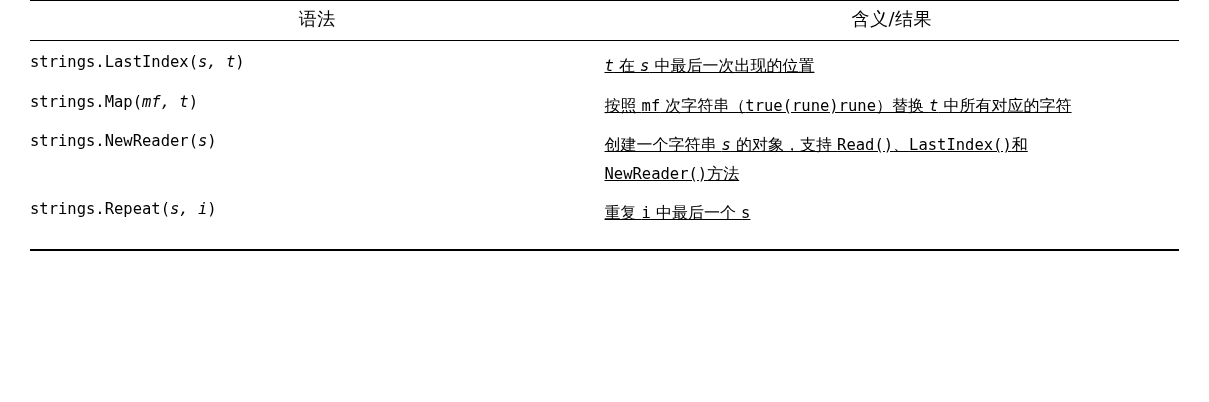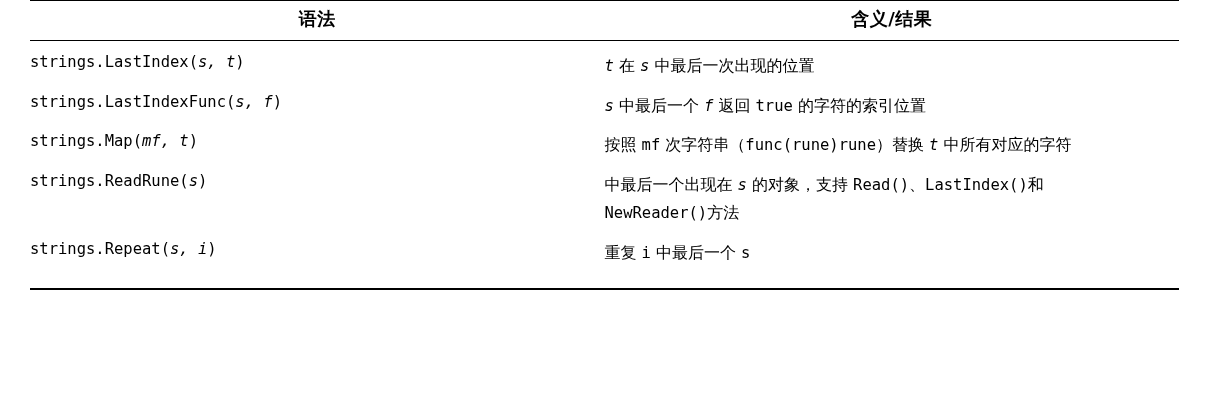--- a/index.html
+++ b/index.html
@@ -21,21 +21,21 @@
     box-sizing: border-box;
     padding: 0 30px;
   }
   table.syntax-table {
     width: 1149px;
     border-collapse: collapse;
     table-layout: fixed;
   }
   table.syntax-table thead th {
     font-family: "DejaVu Sans", sans-serif;
-    font-weight: bold;
+    font-weight: normal;
     font-size: 18px;
     text-align: center;
     padding: 6px 0 9px 0;
     letter-spacing: 0.5px;
   }
   .rule-top {
     border-top: 2.5px solid #000;
   }
   .rule-mid {
     border-top: 1.4px solid #000;
@@ -54,20 +54,21 @@
     font-family: "DejaVu Sans Mono", monospace;
     font-size: 16.5px;
     white-space: nowrap;
     letter-spacing: 0px;
   }
   td.col-meaning {
     padding-left: 8px;
     font-family: "DejaVu Sans", sans-serif;
     font-size: 16px;
     line-height: 1.65;
+    text-decoration: underline;
   }
   .mono {
     font-family: "DejaVu Sans Mono", monospace;
     font-size: 15.5px;
   }
   .ital {
     font-family: "DejaVu Sans Mono", monospace;
     font-style: italic;
     font-size: 15.5px;
   }
@@ -92,30 +93,26 @@
         <th class="col-syntax-head">语法</th>
         <th class="col-meaning-head">含义/结果</th>
       </tr>
     </thead>
     <tbody id="table-body">
         <tr class="first-row rule-mid">
           <td class="col-syntax"><span class="mono">strings.LastIndex(</span><span class="ital">s, t</span><span class="mono">)</span></td>
           <td class="col-meaning"><span class="ital">t</span><span class="cjk"> 在 </span><span class="ital">s</span><span class="cjk"> 中最后一次出现的位置</span></td>
         </tr>
         <tr>
-          <td class="col-syntax"><span class="mono">strings.LastIndexFunc(</span><span class="ital">s, f</span><span class="mono">)</span></td>
-          <td class="col-meaning"><span class="ital">s</span><span class="cjk"> 中最后一个 </span><span class="ital">f</span><span class="cjk"> 返回 </span><span class="mono">true</span><span class="cjk"> 的字符的索引位置</span></td>
+          <td class="col-syntax"><span class="mono">strings.Map(</span><span class="ital">mf, t</span><span class="mono">)</span></td>
+          <td class="col-meaning"><span class="cjk">按照 </span><span class="mono">mf</span><span class="cjk"> 次字符串（</span><span class="mono">true(rune)rune</span><span class="cjk">）替换 </span><span class="ital">t</span><span class="cjk"> 中所有对应的字符</span></td>
         </tr>
         <tr>
-          <td class="col-syntax"><span class="mono">strings.Map(</span><span class="ital">mf, t</span><span class="mono">)</span></td>
-          <td class="col-meaning"><span class="cjk">按照 </span><span class="mono">mf</span><span class="cjk"> 次字符串（</span><span class="mono">func(rune)rune</span><span class="cjk">）替换 </span><span class="ital">t</span><span class="cjk"> 中所有对应的字符</span></td>
-        </tr>
-        <tr>
-          <td class="col-syntax"><span class="mono">strings.ReadRune(</span><span class="ital">s</span><span class="mono">)</span></td>
-          <td class="col-meaning"><span class="cjk">中最后一个出现在 </span><span class="ital">s</span><span class="cjk"> 的对象，支持 </span><span class="mono">Read()</span><span class="cjk">、</span><span class="mono">LastIndex()</span><span class="cjk">和</span><br><span class="mono">NewReader()</span><span class="cjk">方法</span></td>
+          <td class="col-syntax"><span class="mono">strings.NewReader(</span><span class="ital">s</span><span class="mono">)</span></td>
+          <td class="col-meaning"><span class="cjk">创建一个字符串 </span><span class="ital">s</span><span class="cjk"> 的对象，支持 </span><span class="mono">Read()</span><span class="cjk">、</span><span class="mono">LastIndex()</span><span class="cjk">和</span><br><span class="mono">NewReader()</span><span class="cjk">方法</span></td>
         </tr>
         <tr class="last-row rule-bottom">
           <td class="col-syntax"><span class="mono">strings.Repeat(</span><span class="ital">s, i</span><span class="mono">)</span></td>
           <td class="col-meaning"><span class="cjk">重复 </span><span class="mono">i</span><span class="cjk"> 中最后一个 </span><span class="mono">s</span></td>
         </tr>
       </tbody>
   </table>
 </div>
 
 </body></html>

